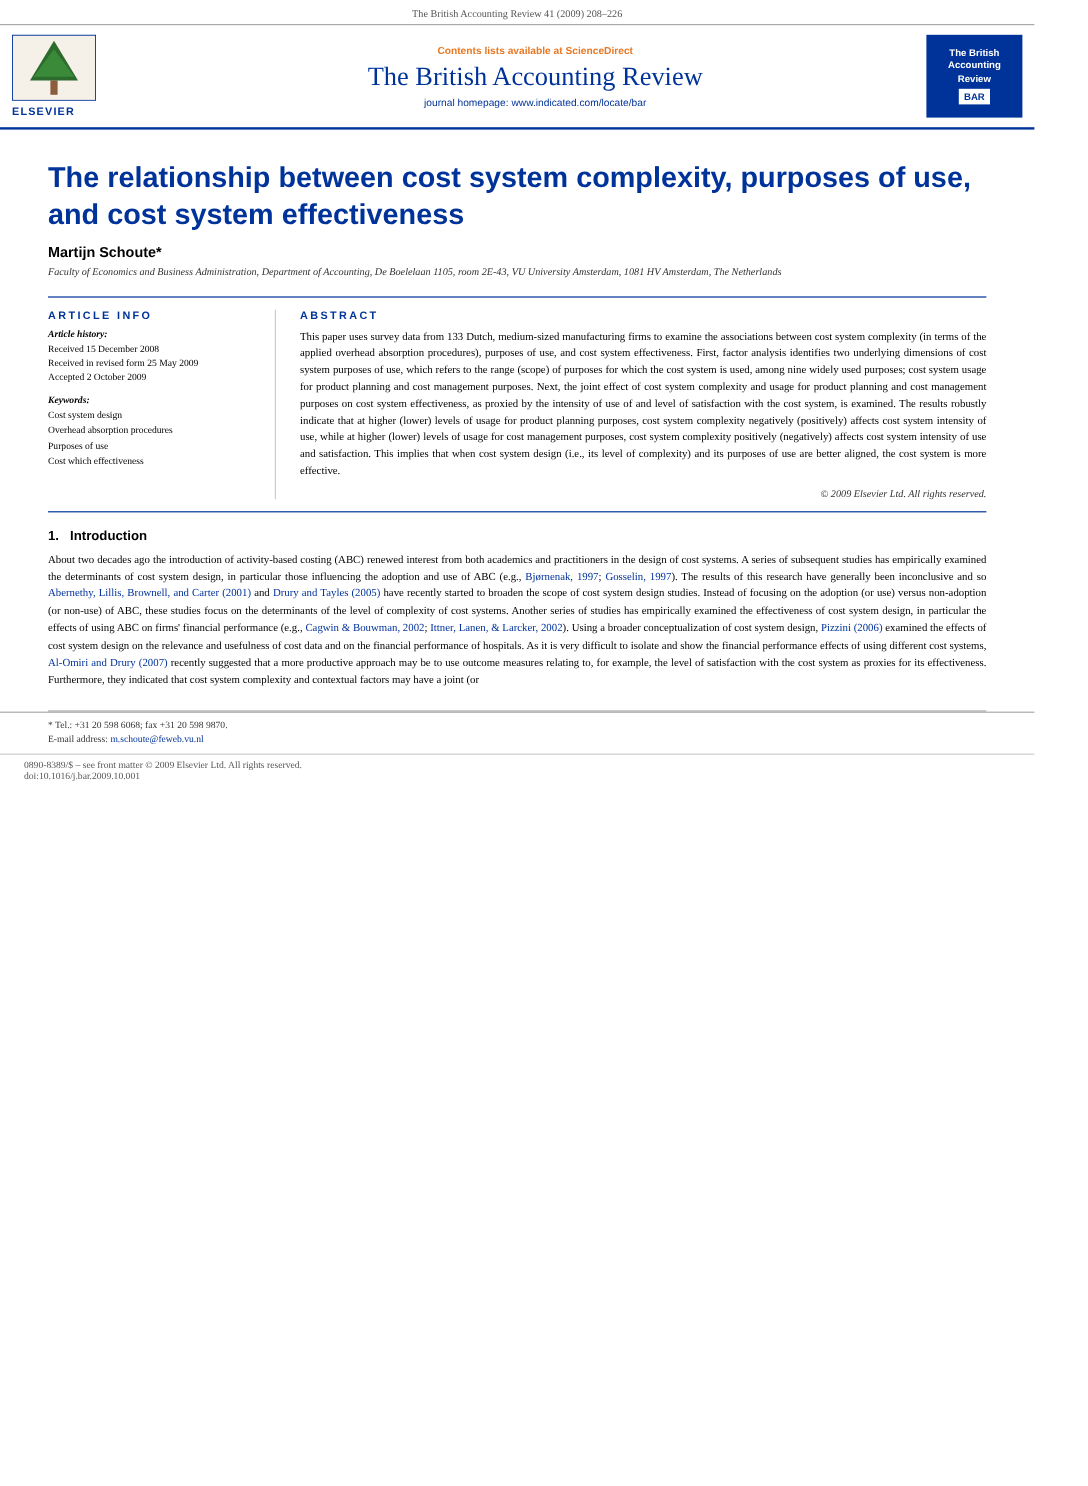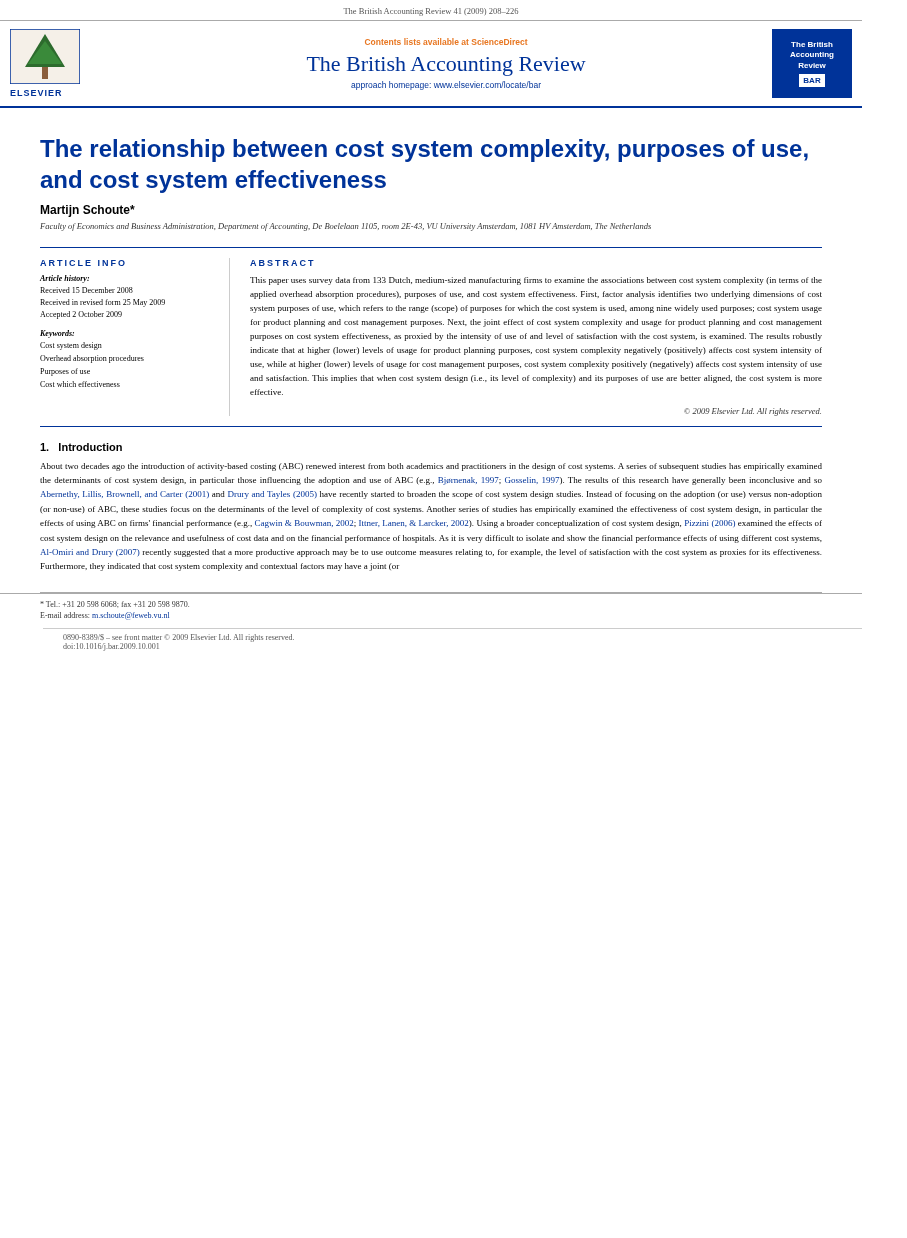--- a/index.html
+++ b/index.html
@@ -223,21 +223,20 @@
       border-top: 1px solid #aaa;
     }
     .footnote-line {
       margin-bottom: 2px;
     }
     .footer-issn {
       font-size: 8px;
       color: #555;
       padding: 4px 20px;
       border-top: 1px solid #ccc;
-      margin-left: 43px;
     }
     
     .tree-box {
       width: 70px;
       height: 55px;
       margin-bottom: 4px;
     }
   </style>
 </head>
 <body>
@@ -264,22 +263,22 @@
       <div class="elsevier-text">ELSEVIER</div>
     </div>
 
     <div class="journal-center">
       <div class="science-direct-line">
         <span>Contents lists available at</span>
         <span style="color:#e87722; font-weight:bold; cursor:pointer;">ScienceDirect</span>
       </div>
       <div class="journal-title-big">The British Accounting Review</div>
       <div class="journal-homepage">
-        <span>approach homepage:</span>
-        <span style="color:#003399; cursor:pointer;">www.elsevier.com/locate/bar</span>
+        <span>journal homepage:</span>
+        <span style="color:#003399; cursor:pointer;">www.indicated.com/locate/bar</span>
       </div>
     </div>
 
     <div class="journal-logo-box">
       <div style="font-size:8px; font-weight:bold; text-align:center; line-height:1.3;">
         The British<br>Accounting<br>Review
       </div>
       <div class="bar-logo">
         <span>BAR</span>
       </div>

